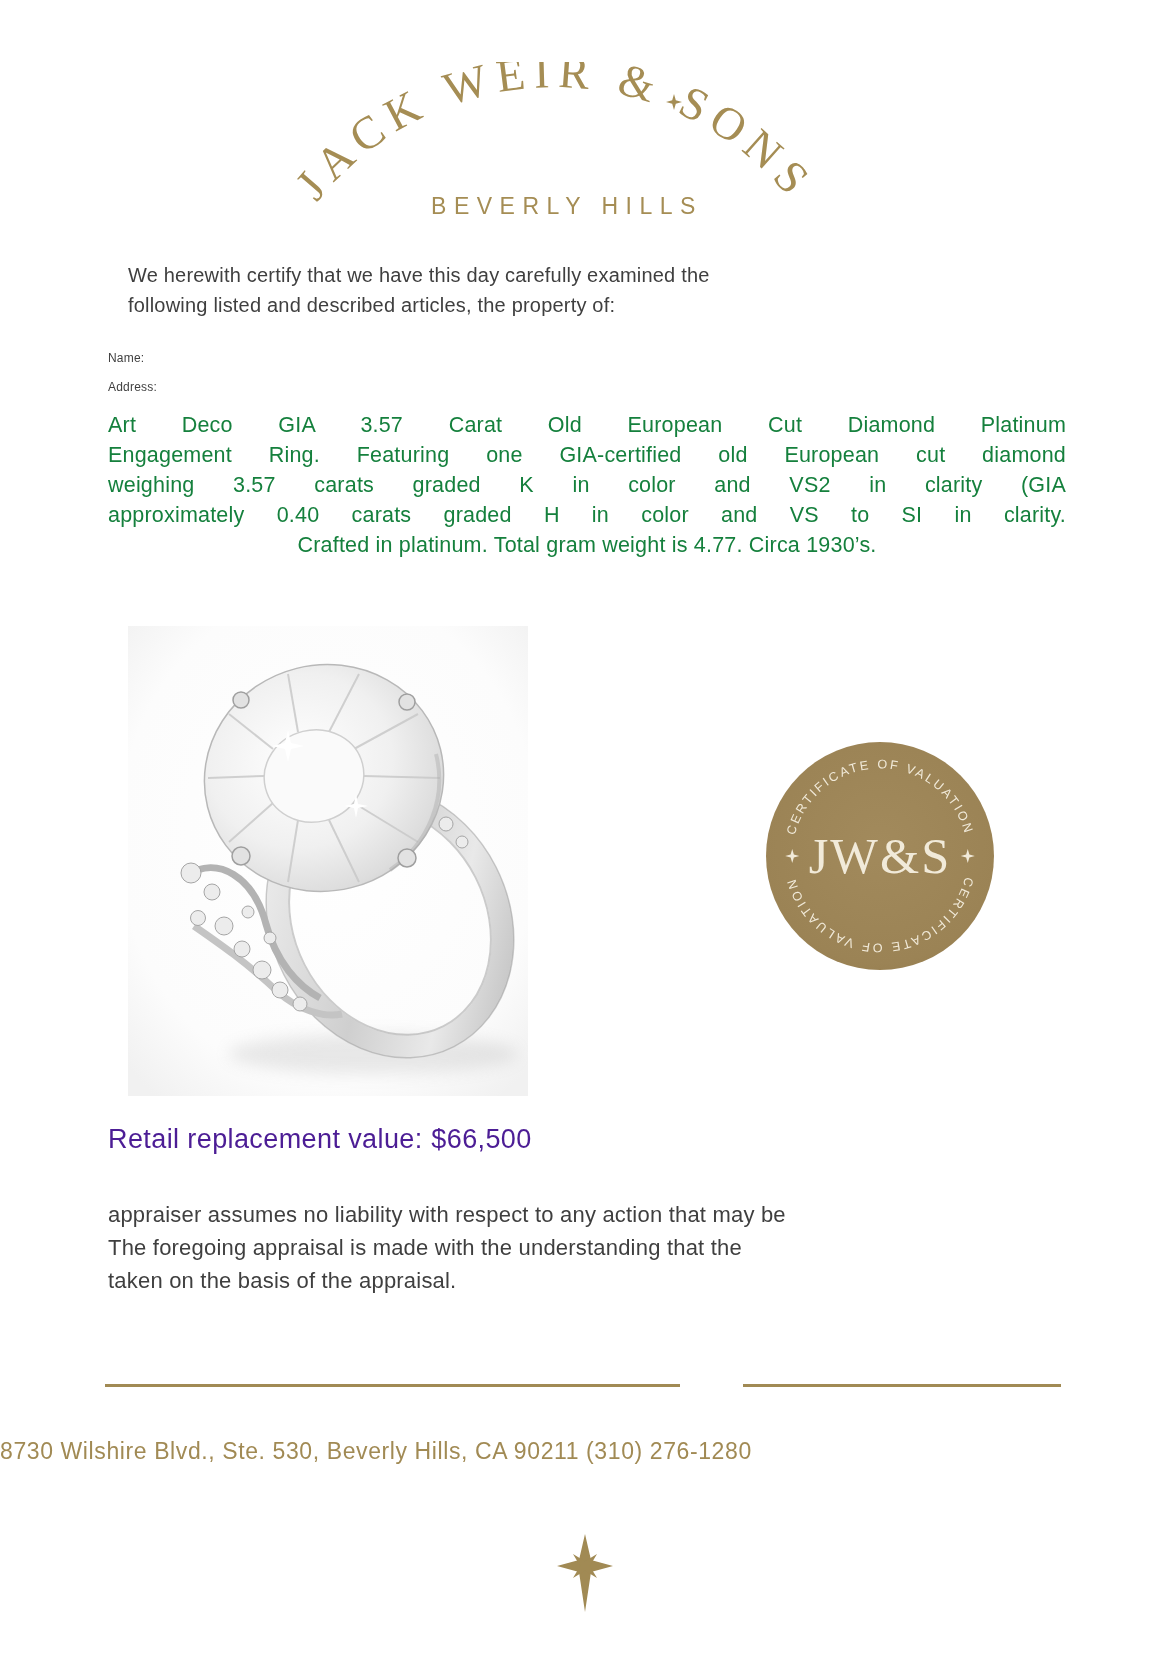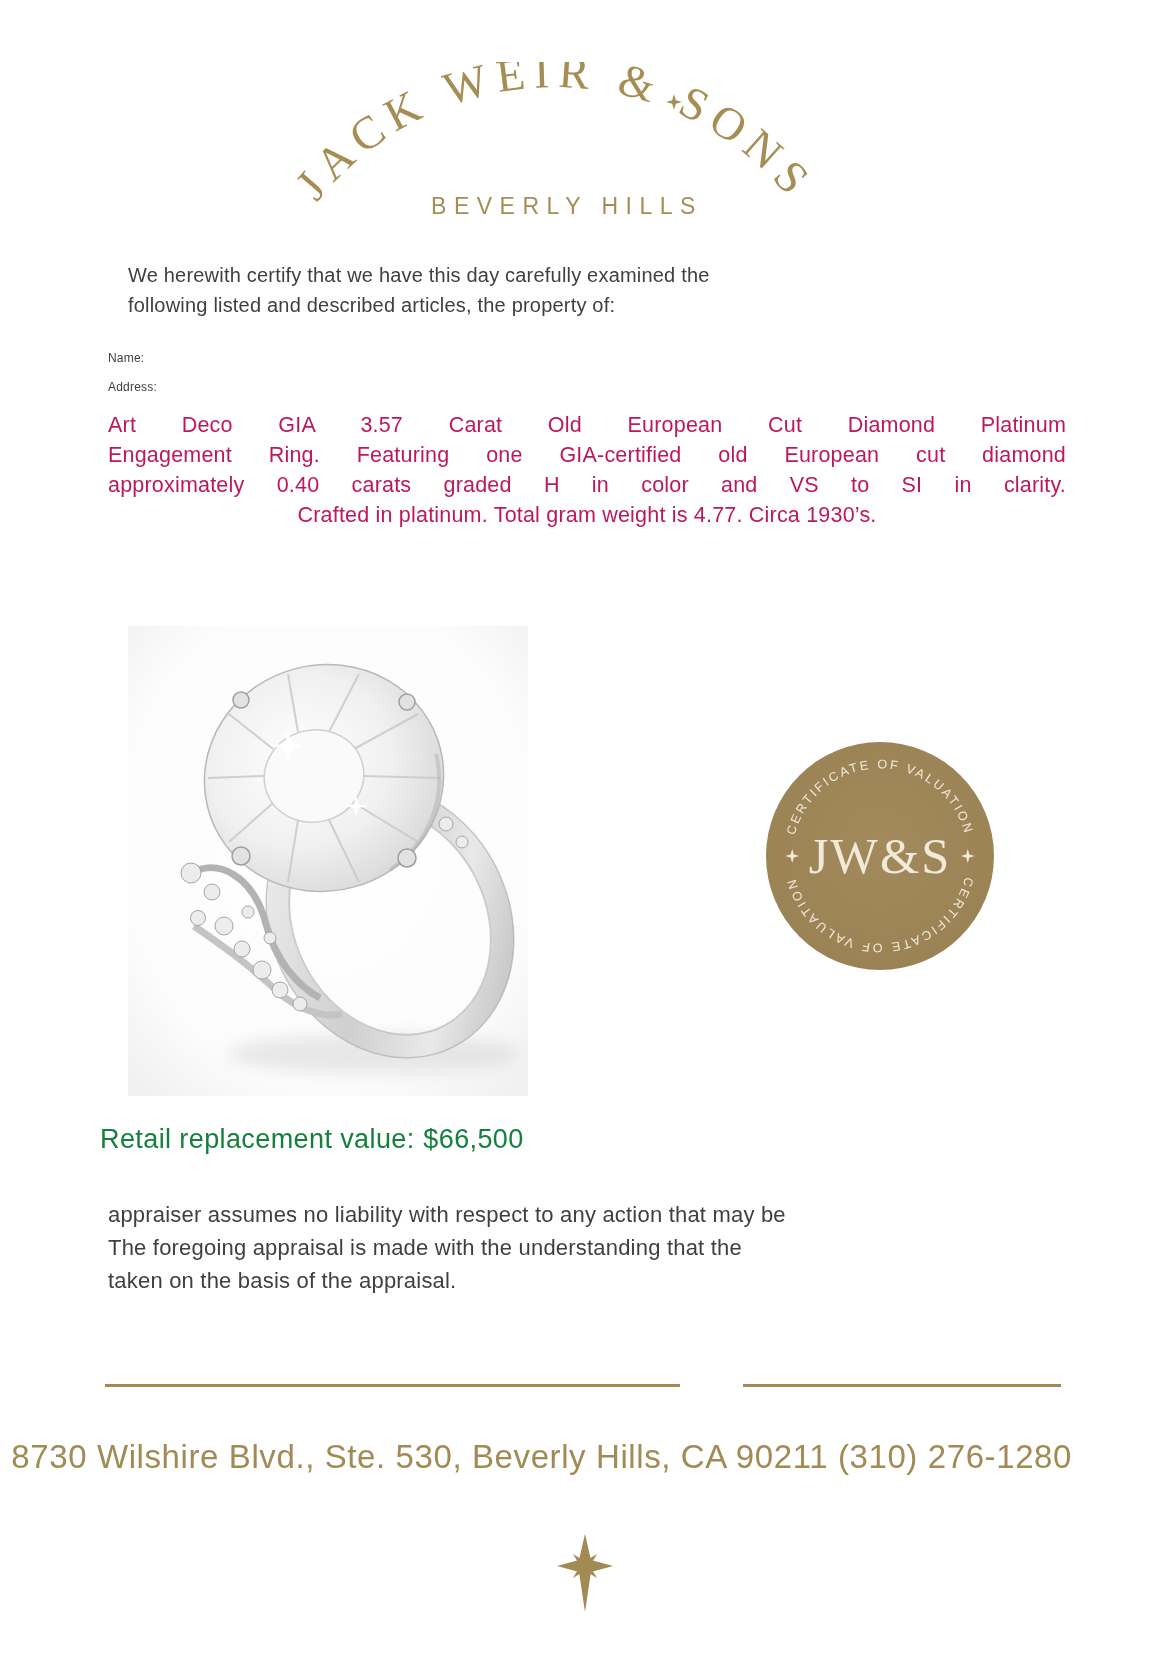--- a/index.html
+++ b/index.html
@@ -12,37 +12,37 @@
     font-family:"Liberation Sans", sans-serif;
     color:#3f3f3f;
   }
   .abs{position:absolute;}
   
   .logo-svg{left:215px;top:62px;}
   
   .intro{left:108px;top:260px;font-size:20px;line-height:30px;letter-spacing:.2px;margin-left:20px;}
   .fields{left:108px;top:344px;font-size:12px;line-height:29px;letter-spacing:.2px;}
   
-  .description{left:108px;top:410px;width:958px;font-size:21.5px;line-height:30px;color:#be185d;letter-spacing:.2px;}
+  .description{left:108px;top:410px;width:958px;font-size:21.5px;line-height:30px;color:#15803d;letter-spacing:.2px;}
   .description .just{text-align:justify;text-align-last:justify;}
   .description .last{text-align:center;}
   
   .ring-svg{left:128px;top:626px;}
   .seal-svg{left:764px;top:740px;}
   
-  .value-line{left:100px;top:1124px;font-size:27px;letter-spacing:.4px;color:#15803d;}
+  .value-line{left:108px;top:1124px;font-size:27px;letter-spacing:.4px;color:#4c1d95;}
   .value-line .amount{margin-left:.32em;}
   .disclaimer{left:108px;top:1198px;font-size:22px;line-height:33px;letter-spacing:.2px;}
   
   .rule{height:3px;background:#a18a54;}
   .rule-1{left:105px;top:1384px;width:575px;}
   .rule-2{left:743px;top:1384px;width:318px;}
   
-  .footer-address{left:0;top:1438px;width:1072px;text-align:right;
-    font-size:33px;letter-spacing:.6px;color:#a18a54;}
+  .footer-address{left:0;top:1438px;width:1072px;text-align:left;
+    font-size:23px;letter-spacing:.6px;color:#a18a54;}
   .star-svg{left:543px;top:1528px;}
 </style>
 </head>
 <body>
 
 <div class="page">
 
   <svg class="abs logo-svg" width="700" height="180" viewBox="0 0 700 180">
     <defs>
       <path id="logoArc" d="M 95 150 A 303 303 0 0 1 585 150" fill="none"></path>
@@ -63,20 +63,21 @@
   </div>
 
   <div class="abs fields">
     <div>Name:</div>
     <div>Address:</div>
   </div>
 
   <div class="abs description">
     <div class="just">Art Deco GIA 3.57 Carat Old European Cut Diamond Platinum</div>
     <div class="just">Engagement Ring. Featuring one GIA-certified old European cut diamond</div>
+    <div class="just">weighing 3.57 carats graded K in color and VS2 in clarity (GIA</div>
     <div class="just">approximately 0.40 carats graded H in color and VS to SI in clarity.</div>
     <div class="last">Crafted in platinum. Total gram weight is 4.77. Circa 1930’s.</div>
   </div>
 
   <svg class="abs ring-svg" width="400" height="470" viewBox="0 0 400 470">
     <defs>
       <radialGradient id="vig" cx="50%" cy="45%" r="70%">
         <stop offset="0%" stop-color="#ffffff"></stop>
         <stop offset="75%" stop-color="#fcfcfc"></stop>
         <stop offset="100%" stop-color="#f1f1f1"></stop>

